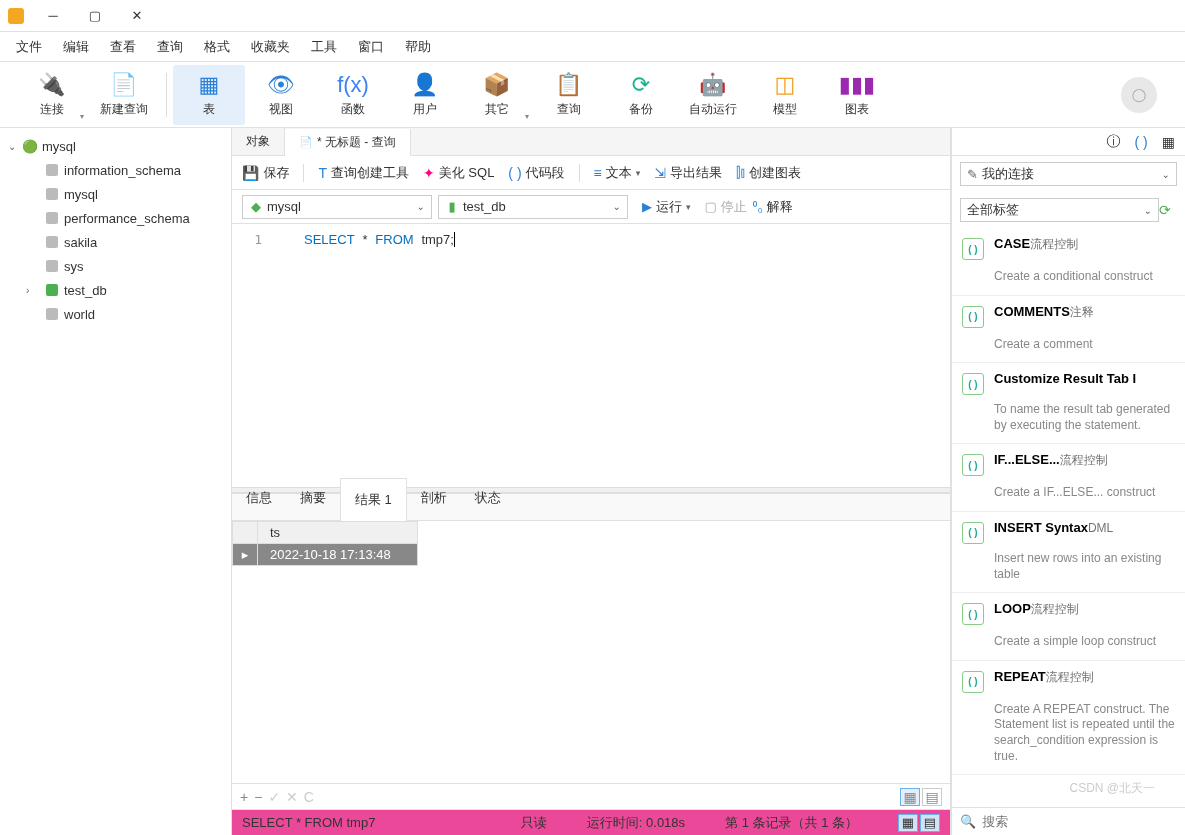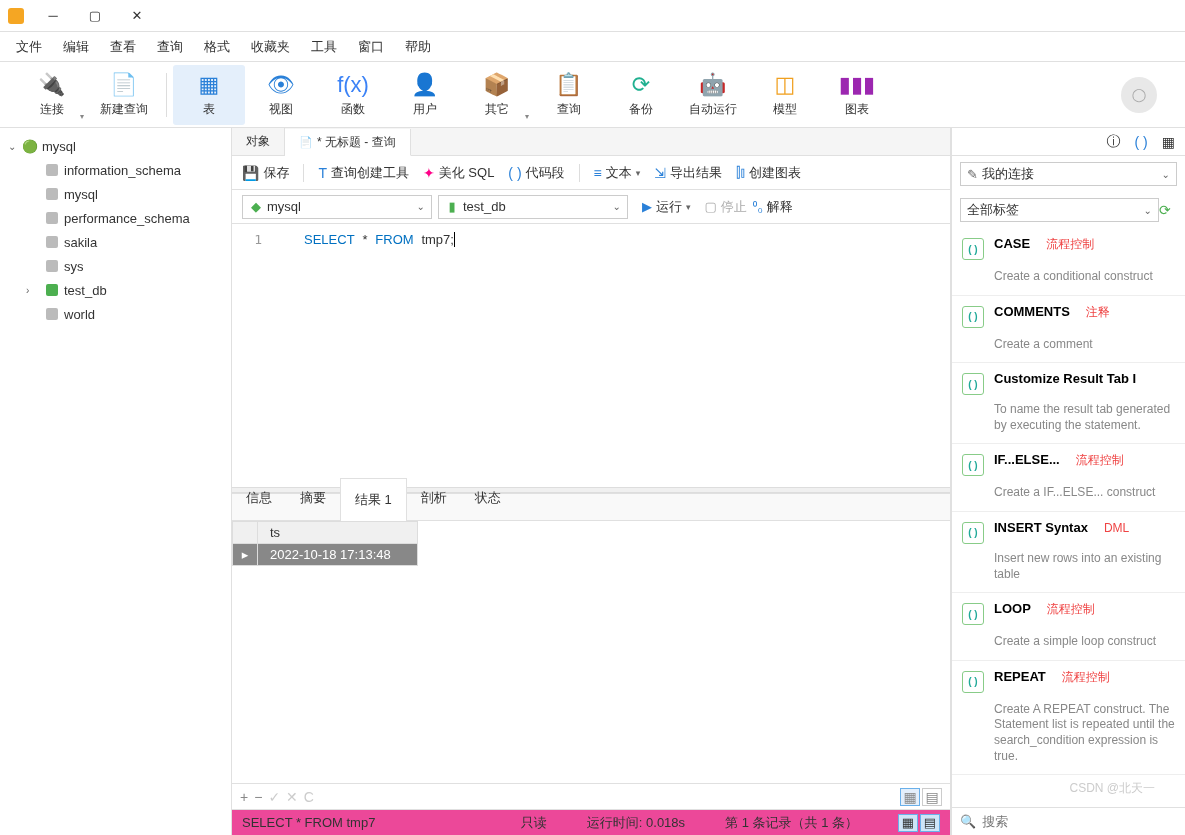--- a/index.html
+++ b/index.html
@@ -103,21 +103,21 @@
 .rp-dd { margin:6px 8px; height:24px; border:1px solid #ccc; display:flex;align-items:center;padding:0 6px;cursor:pointer; }
 .rp-dd .dd-arrow { margin-left:auto; font-size:10px;color:#666; }
 .rp-dd-row { display:flex; align-items:center; }
 .rp-refresh { width:18px; margin:6px 8px 6px 0; color:#4caf50; cursor:pointer;font-size:14px; }
 
 .snippet-list { flex:1; overflow:auto; }
 .snippet { padding:8px 10px 10px 42px; border-bottom:1px solid #eee; position:relative; cursor:pointer; }
 .snippet .si { position:absolute; left:10px; top:10px; width:22px;height:22px;border:1px solid #8c8; border-radius:3px; display:flex;align-items:center;justify-content:center;color:#2a9;font-size:10px;font-weight:bold; }
 .snippet .title-row { font-size:13px; }
 .snippet .title-row b { color:#000; }
-.snippet .tag { color:#ef4444; font-size:12px; margin-left:16px; }
+.snippet .tag { color:#737373; font-size:12px; margin-left:0; }
 .snippet .desc { color:#888; font-size:12px; margin-top:16px; line-height:1.3; }
 
 .rp-search { height:28px; border-top:1px solid #e0e0e0; display:flex;align-items:center; padding:0 8px; gap:6px; }
 .rp-search input { border:none; outline:none; flex:1; font-size:13px; }
 
 .watermark { position:absolute; right:30px; bottom:38px; color:#ccc; font-size:12px; pointer-events:none; }
 .splitter { height: 6px; background: #f0f0f0; border-top:1px solid #ddd; border-bottom:1px solid #ddd; cursor: row-resize; }
 </style>
 </head>
 <body>

